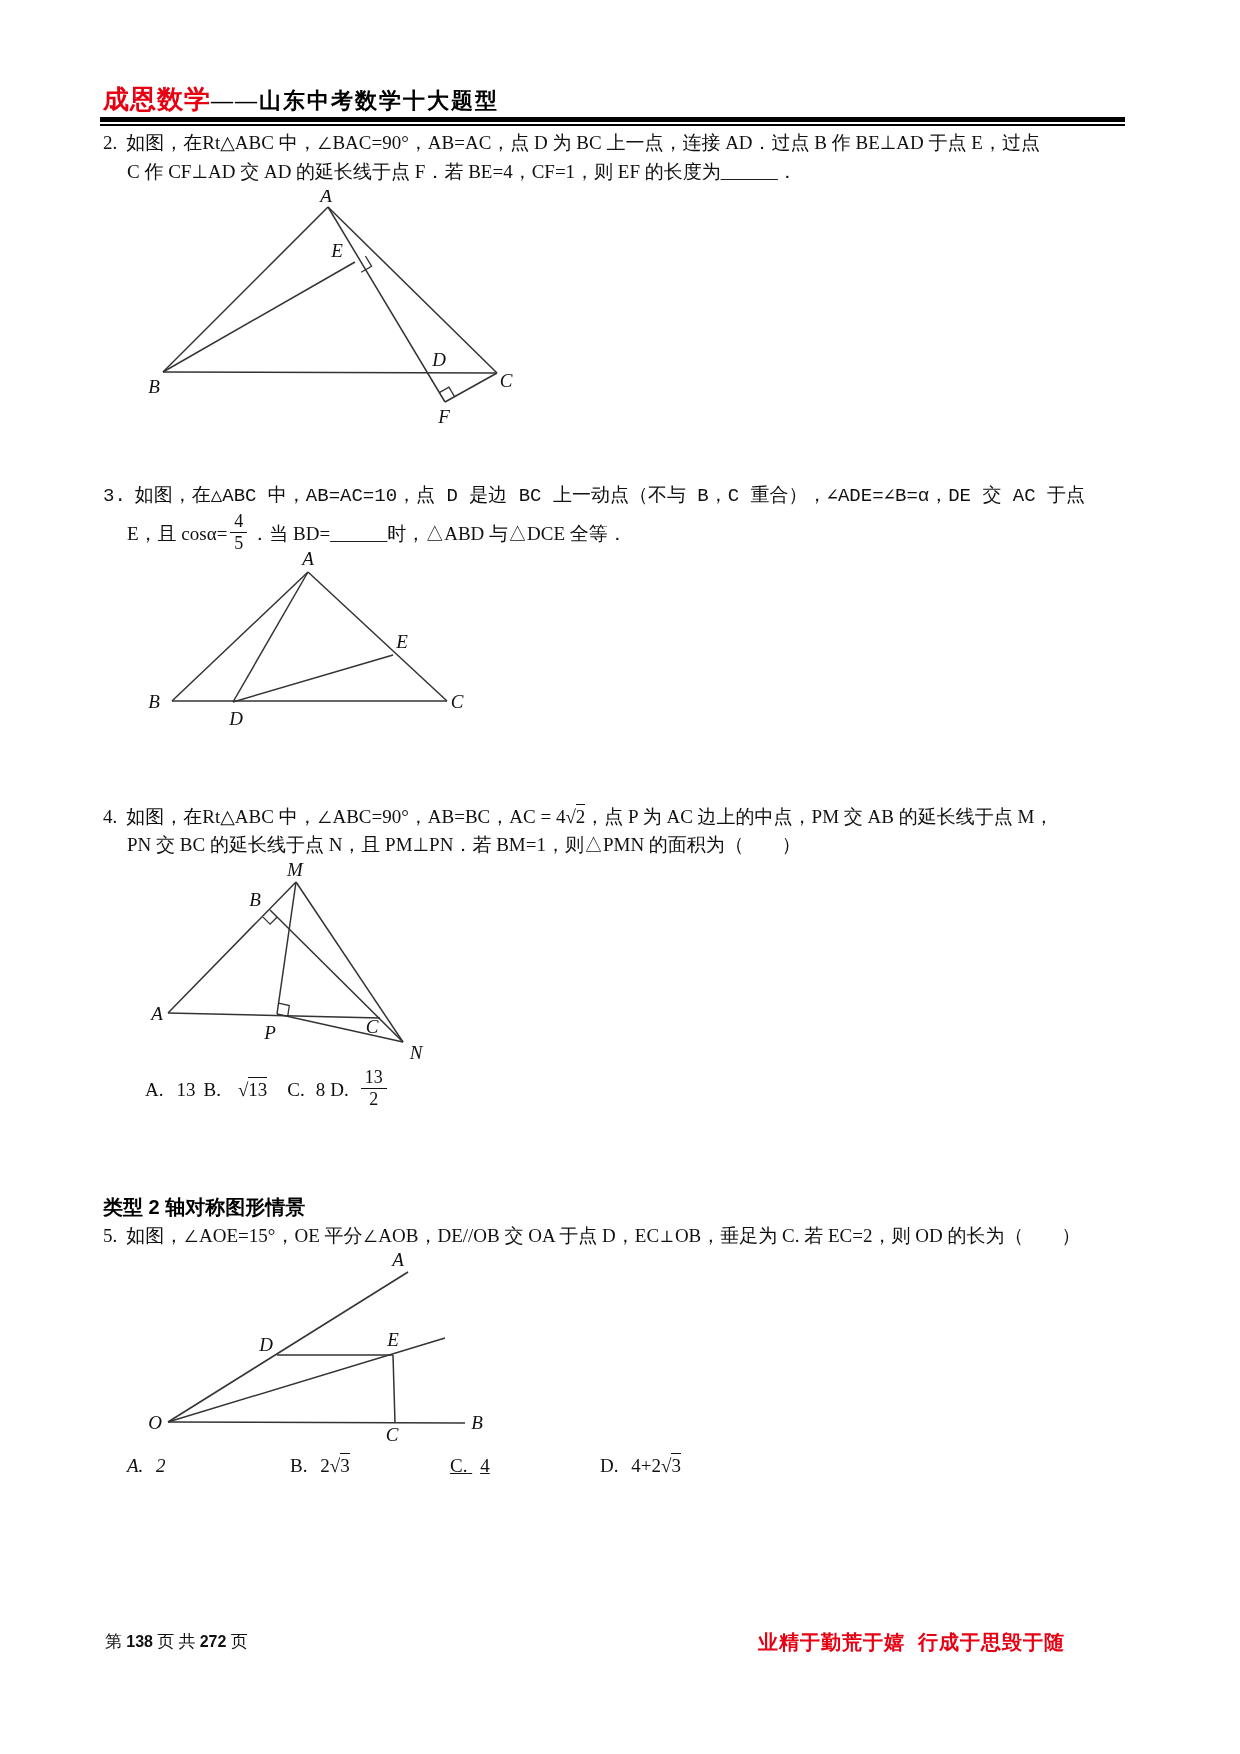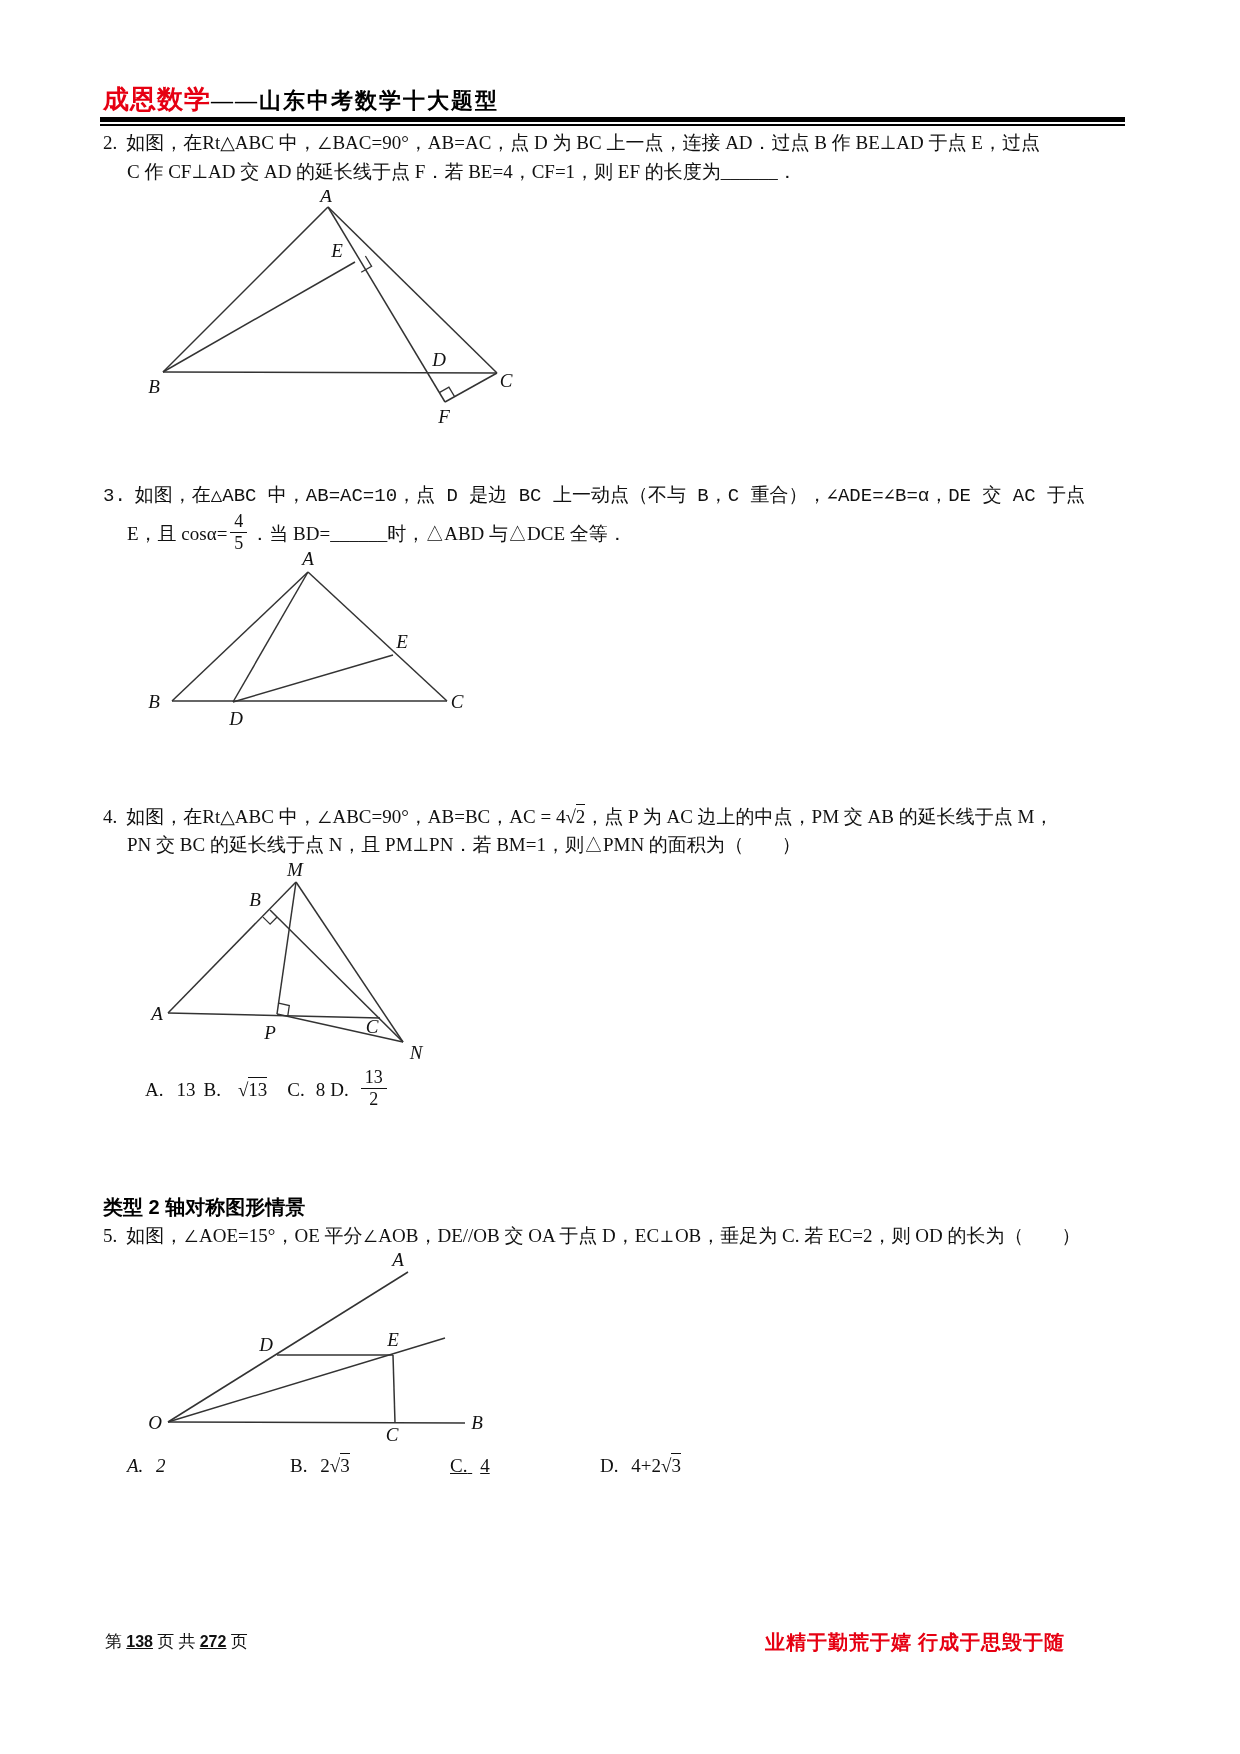--- a/index.html
+++ b/index.html
@@ -18,22 +18,22 @@
   .frac .fden{padding:1px 4px 0;}
   .sqrt{white-space:nowrap;}
   .sqrt .rad{border-top:1.6px solid #111;padding-top:1px;}
   .flexrow{display:flex;align-items:center;}
   .fig line, .fig polyline{stroke:#333;stroke-width:1.5;fill:none;}
   .fig polyline.ra{stroke-width:1.3;}
   .fig text{font-family:"Liberation Serif",serif;font-style:italic;font-size:19px;fill:#111;}
   .sechead{font-family:"Liberation Sans",sans-serif;font-weight:bold;font-size:20px;color:#000;}
   .opt5{font-size:19px;white-space:nowrap;}
   .footerleft{font-size:17px;white-space:nowrap;}
-  .footerleft b{font-family:"Liberation Sans",sans-serif;font-size:16px;text-decoration:underline;}
-  .slogan{font-family:Liberation Serif, serif;font-weight:bold;font-size:20px;color:#e60012;
+  .footerleft b{font-family:"Liberation Sans",sans-serif;font-size:16px;}
+  .slogan{font-family:Liberation Mono, monospace;font-weight:bold;font-size:20px;color:#e60012;
           letter-spacing:1px;white-space:nowrap;}
 </style>
 </head>
 <body>
 
 <div class="page">
 
   <div class="abs brandrow" style="left:103px;top:70px;">
     <span class="brand">成恩数学</span>
     <span class="subtitle">——山东中考数学十大题型</span>

